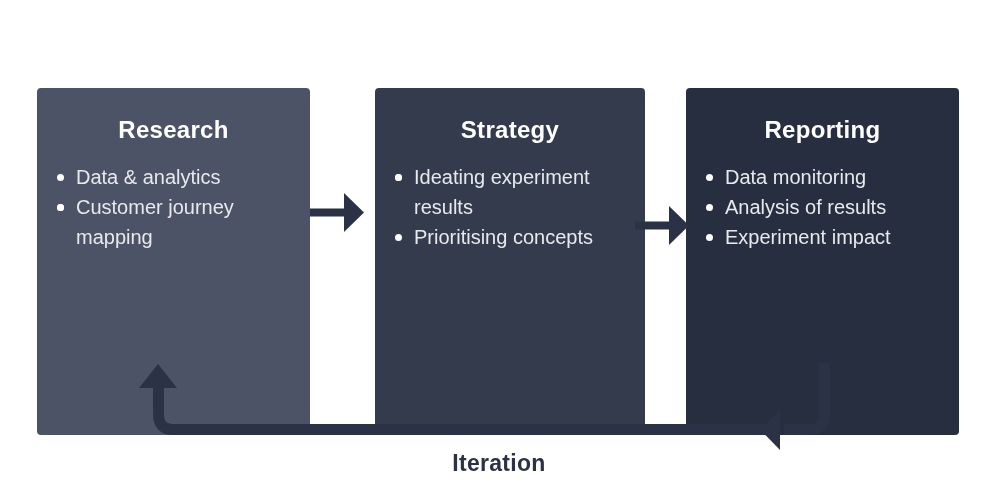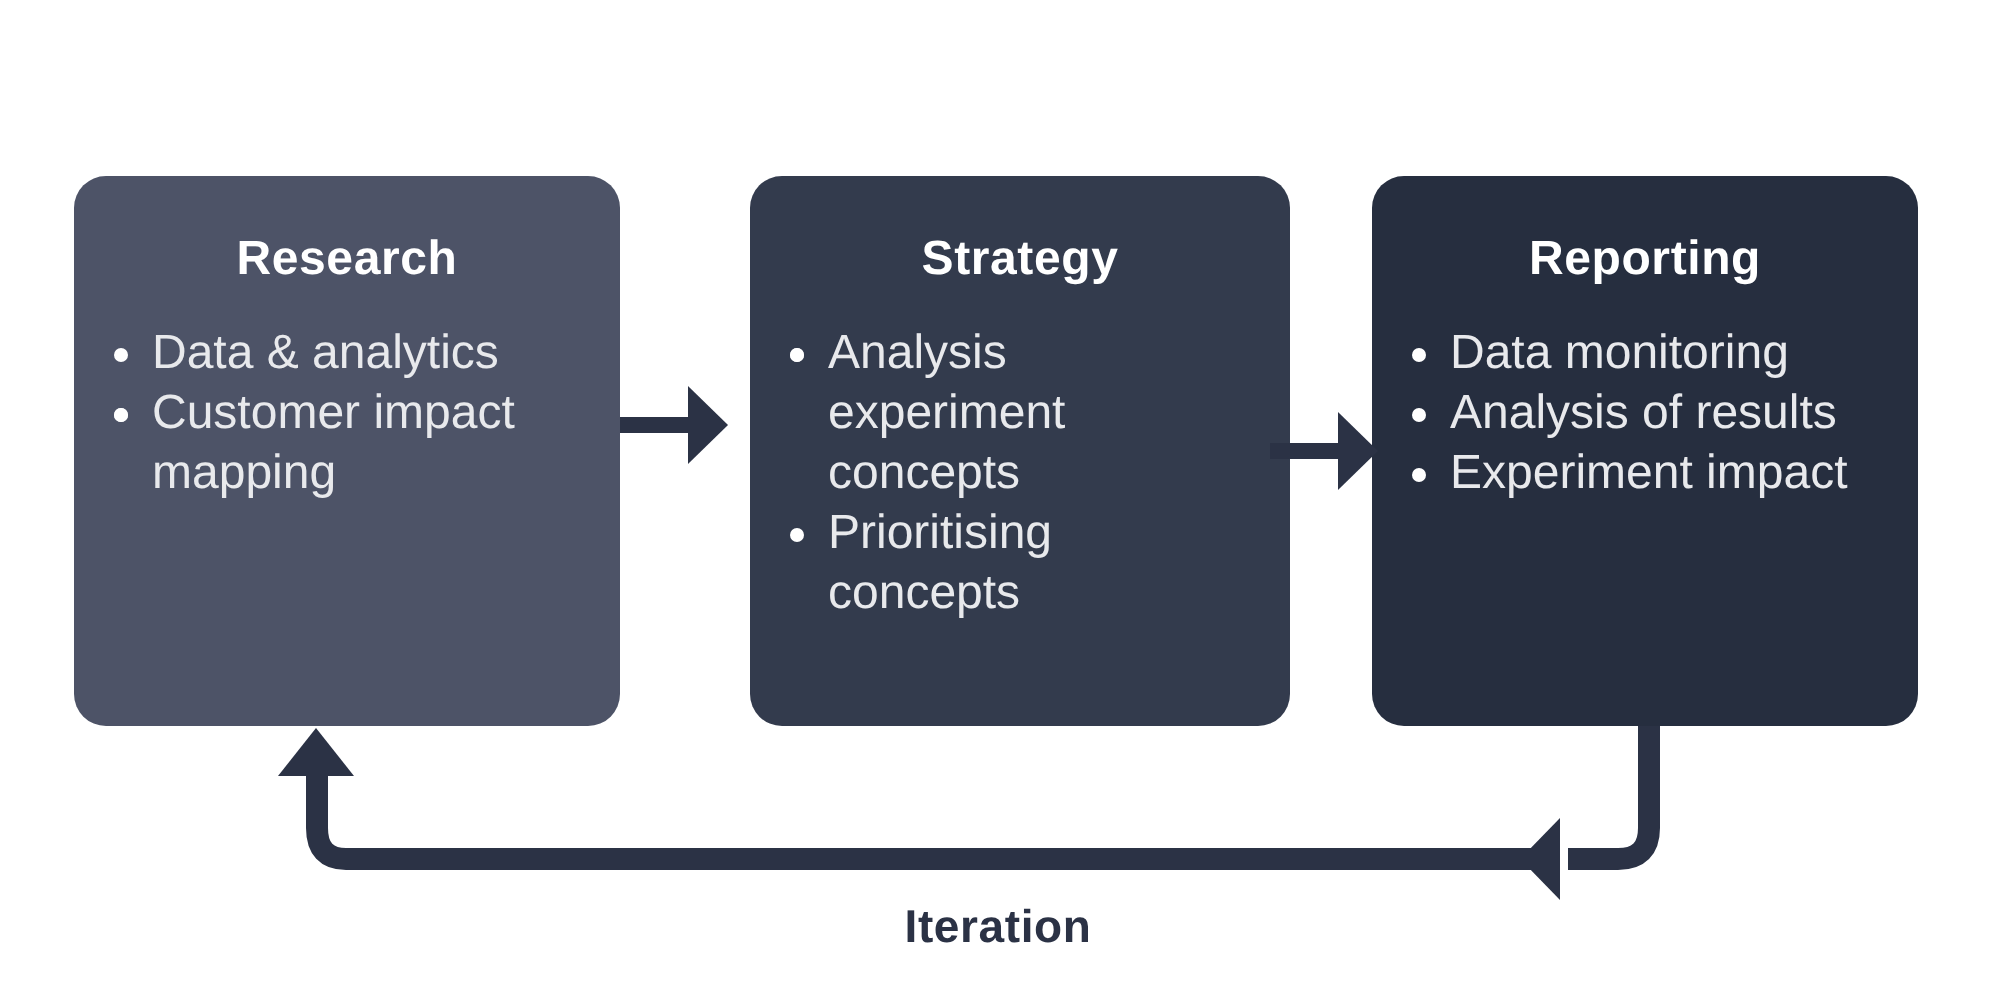--- a/index.html
+++ b/index.html
@@ -11,22 +11,22 @@
     position: relative;
     width: 1000px;
     height: 500px;
     background: var(--canvas-bg, #ffffff);
     font-family: "Liberation Sans", sans-serif;
     overflow: hidden;
   }
   .box {
     position: absolute;
     top: 88px;
-    height: 275px;
-    border-radius: 16px;
+    height: 347px;
+    border-radius: 4px;
     box-sizing: border-box;
     padding: 27px 20px 0 20px;
   }
   .box-research  { left: 37px;  width: 273px; background: var(--research-box-bg, #4d5367); }
   .box-strategy  { left: 375px; width: 270px; background: var(--strategy-box-bg, #333b4d); }
   .box-reporting { left: 686px; width: 273px; background: var(--reporting-box-bg, #262e3f); }
   .box h2 {
     margin: 0;
     text-align: center;
     font-size: 24px;
@@ -36,21 +36,21 @@
     color: var(--title-color, #ffffff);
   }
   .box ul {
     margin: 17px 0 0 0;
     padding: 0;
     list-style: none;
   }
   .box li {
     position: relative;
     padding-left: 19px;
-    font-size: 24px;
+    font-size: 20px;
     line-height: 30px;
     color: var(--bullet-text-color, #e8e9ec);
   }
   .box li .dot {
     position: absolute;
     left: 0;
     top: 12px;
     width: 7px;
     height: 7px;
     border-radius: 50%;
@@ -87,29 +87,29 @@
 </head>
 <body>
 
 <div class="canvas">
 
   <div class="box box-research">
     <h2>Research</h2>
     <ul>
       <li><span class="dot"></span><span>Data &amp; analytics</span></li>
       <li><span class="dot"></span></li>
-      <li><span class="dot"></span><span>Customer impact mapping</span></li>
+      <li><span class="dot"></span><span>Customer journey mapping</span></li>
     </ul>
   </div>
 
   <div class="box box-strategy">
     <h2>Strategy</h2>
     <ul>
       <li><span class="dot"></span></li>
-      <li><span class="dot"></span><span>Analysis experiment concepts</span></li>
+      <li><span class="dot"></span><span>Ideating experiment results</span></li>
       <li><span class="dot"></span><span>Prioritising concepts</span></li>
     </ul>
   </div>
 
   <div class="box box-reporting">
     <h2>Reporting</h2>
     <ul>
       <li><span class="dot"></span><span>Data monitoring</span></li>
       <li><span class="dot"></span><span>Analysis of results</span></li>
       <li><span class="dot"></span><span>Experiment impact</span></li>

